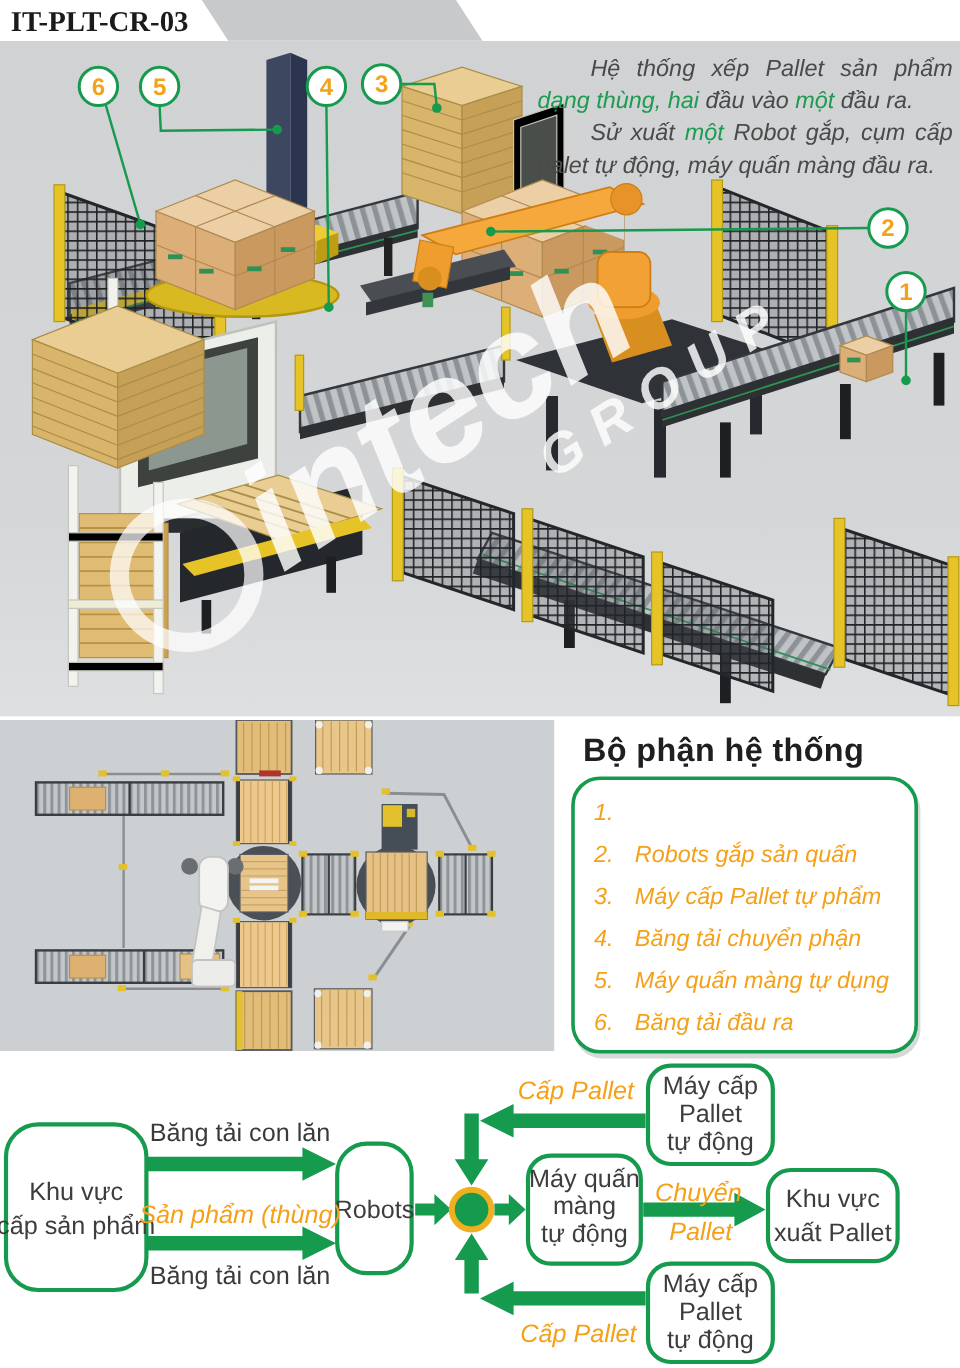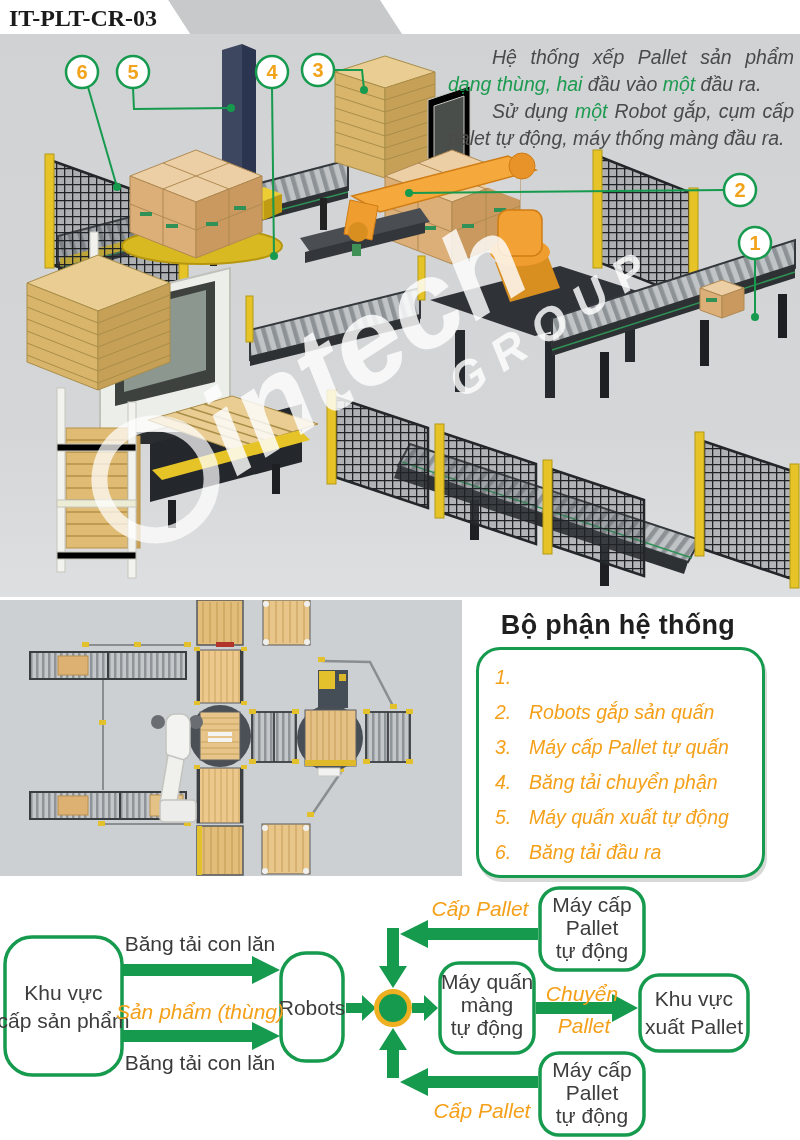--- a/index.html
+++ b/index.html
@@ -6,21 +6,21 @@
   #stage{position:relative;width:800px;height:1140px;background:#fff;overflow:hidden;
          font-family:"Liberation Sans",sans-serif;}
   #stage svg{position:absolute;display:block;}
   
   .desc{position:absolute;left:448px;top:44px;width:346px;
         font-style:italic;font-size:19.5px;line-height:27px;color:#4a4a4a;
         text-align:justify;}
   .desc p{margin:0;text-indent:44px;}
   .desc .grn{color:#1d9b50;}
   
-  .panel-title{position:absolute;left:468px;top:610px;width:300px;text-align:center;
+  .panel-title{position:absolute;left:453px;top:610px;width:300px;text-align:center;
                font-weight:bold;font-size:27px;color:#1f1f1f;letter-spacing:.3px;}
   .panel-box{position:absolute;left:476px;top:647px;width:267px;height:213px;
              background:#fff;border:3px solid #169a4e;border-radius:24px;
              box-shadow:2px 4px 0 rgba(140,145,140,.35);padding:12px 0 0 16px;box-sizing:content-box;}
   .panel-box ul{list-style:none;margin:0;padding:4px 0 0 0;}
   .panel-box li{display:flex;align-items:baseline;margin-bottom:12px;
                 font-style:italic;font-size:19.5px;color:#f5a019;}
   .panel-box li .num{width:34px;flex:none;}
   
   text{font-family:"Liberation Sans",sans-serif;}
@@ -271,21 +271,21 @@
       <text class="co-num" x="272" y="79">4</text>
       <text class="co-num" x="318" y="77">3</text>
       <text class="co-num" x="740" y="197">2</text>
       <text class="co-num" x="755" y="250">1</text>
     </g>
   </g>
 </svg>
 
 <div class="desc">
   <p><span>Hệ thống xếp Pallet sản phẩm </span><span class="grn">dạng thùng, hai</span><span> đầu vào </span><span class="grn">một</span><span> đầu ra.</span></p>
-  <p><span>Sử dụng </span><span class="grn">một</span><span> Robot gắp, cụm cấp palet tự động, máy thống màng đầu ra.</span></p>
+  <p><span>Sử xuất </span><span class="grn">một</span><span> Robot gắp, cụm cấp palet tự động, máy quấn màng đầu ra.</span></p>
 </div>
 
 <svg style="left:0;top:600px" width="462" height="276" viewBox="0 0 462 276">
   <defs>
     <pattern id="rollV2" width="6" height="40" patternUnits="userSpaceOnUse">
       <rect width="6" height="40" fill="#c3c7ca"></rect>
           <rect width="2.5" height="40" fill="#8f9499"></rect>
     </pattern>
   </defs>
   <rect width="462" height="276" fill="#cdd0d2"></rect>
@@ -408,29 +408,29 @@
   <ul>
     <li>
           <span class="num">1.</span>
         </li>
     <li>
           <span class="num">2.</span>
           <span>Robots gắp sản quấn</span>
         </li>
     <li>
           <span class="num">3.</span>
-          <span>Máy cấp Pallet tự quấn</span>
+          <span>Máy cấp Pallet tự phẩm</span>
         </li>
     <li>
           <span class="num">4.</span>
           <span>Băng tải chuyển phận</span>
         </li>
     <li>
           <span class="num">5.</span>
-          <span>Máy quấn xuất tự động</span>
+          <span>Máy quấn màng tự dụng</span>
         </li>
     <li>
           <span class="num">6.</span>
           <span>Băng tải đầu ra</span>
         </li>
   </ul>
 </div>
 
 <svg style="left:0;top:882px" width="800" height="258" viewBox="0 0 800 258">
   <g fill="#169a4e">

